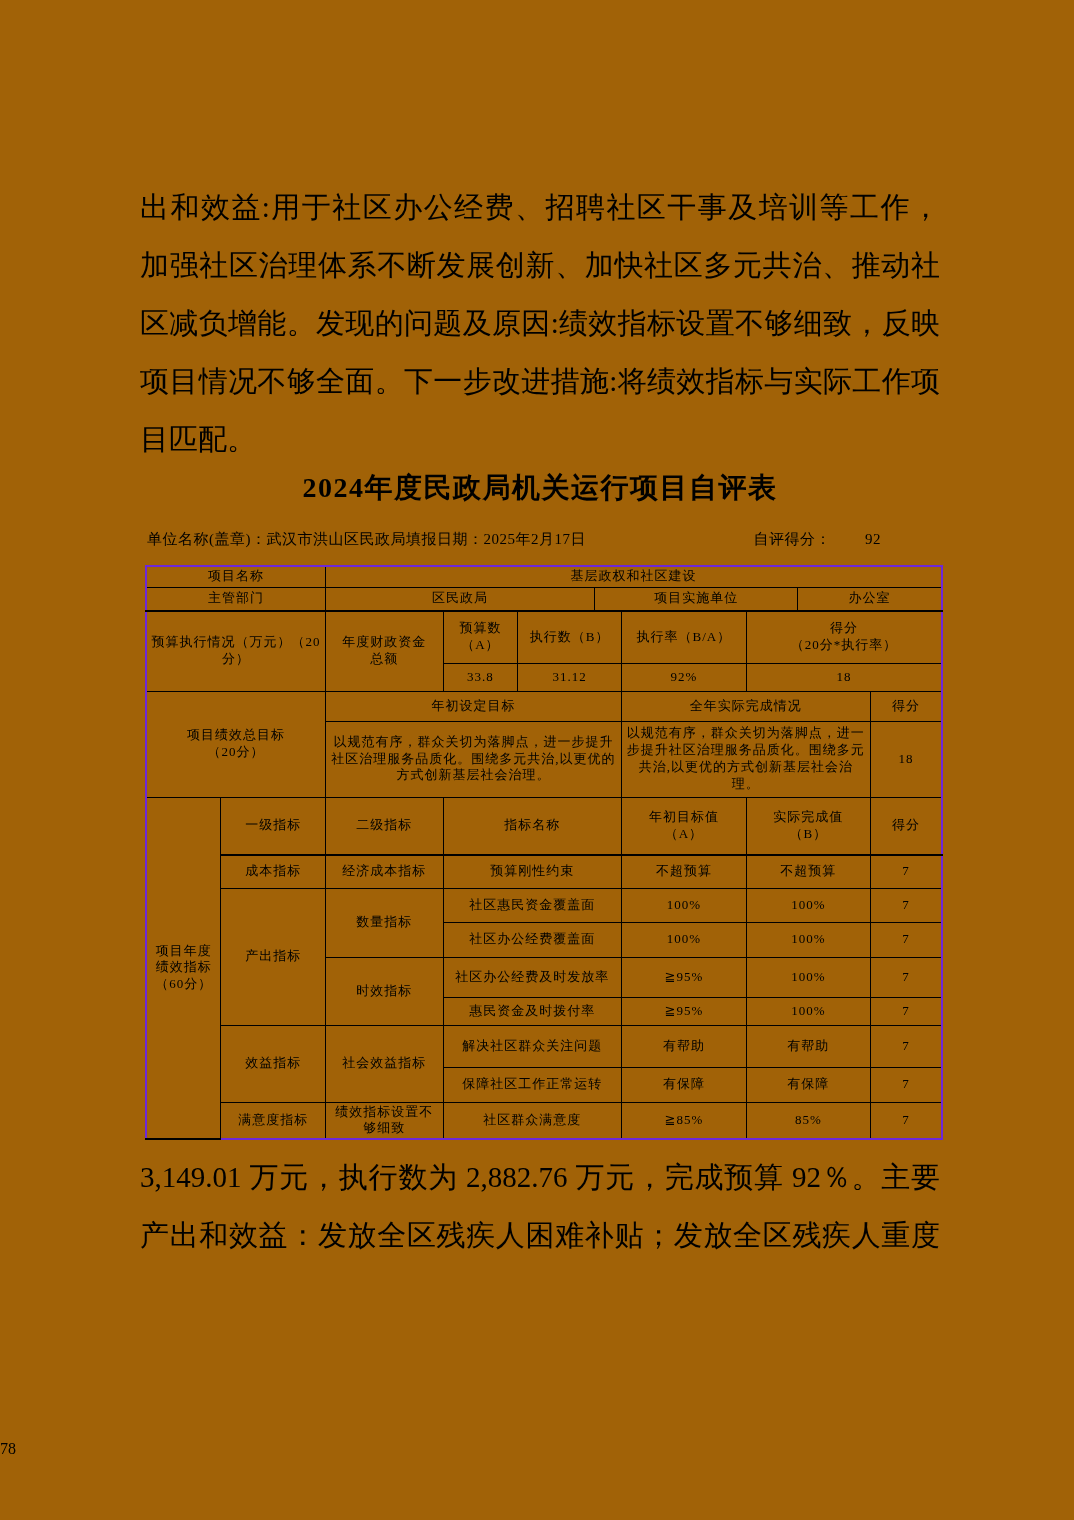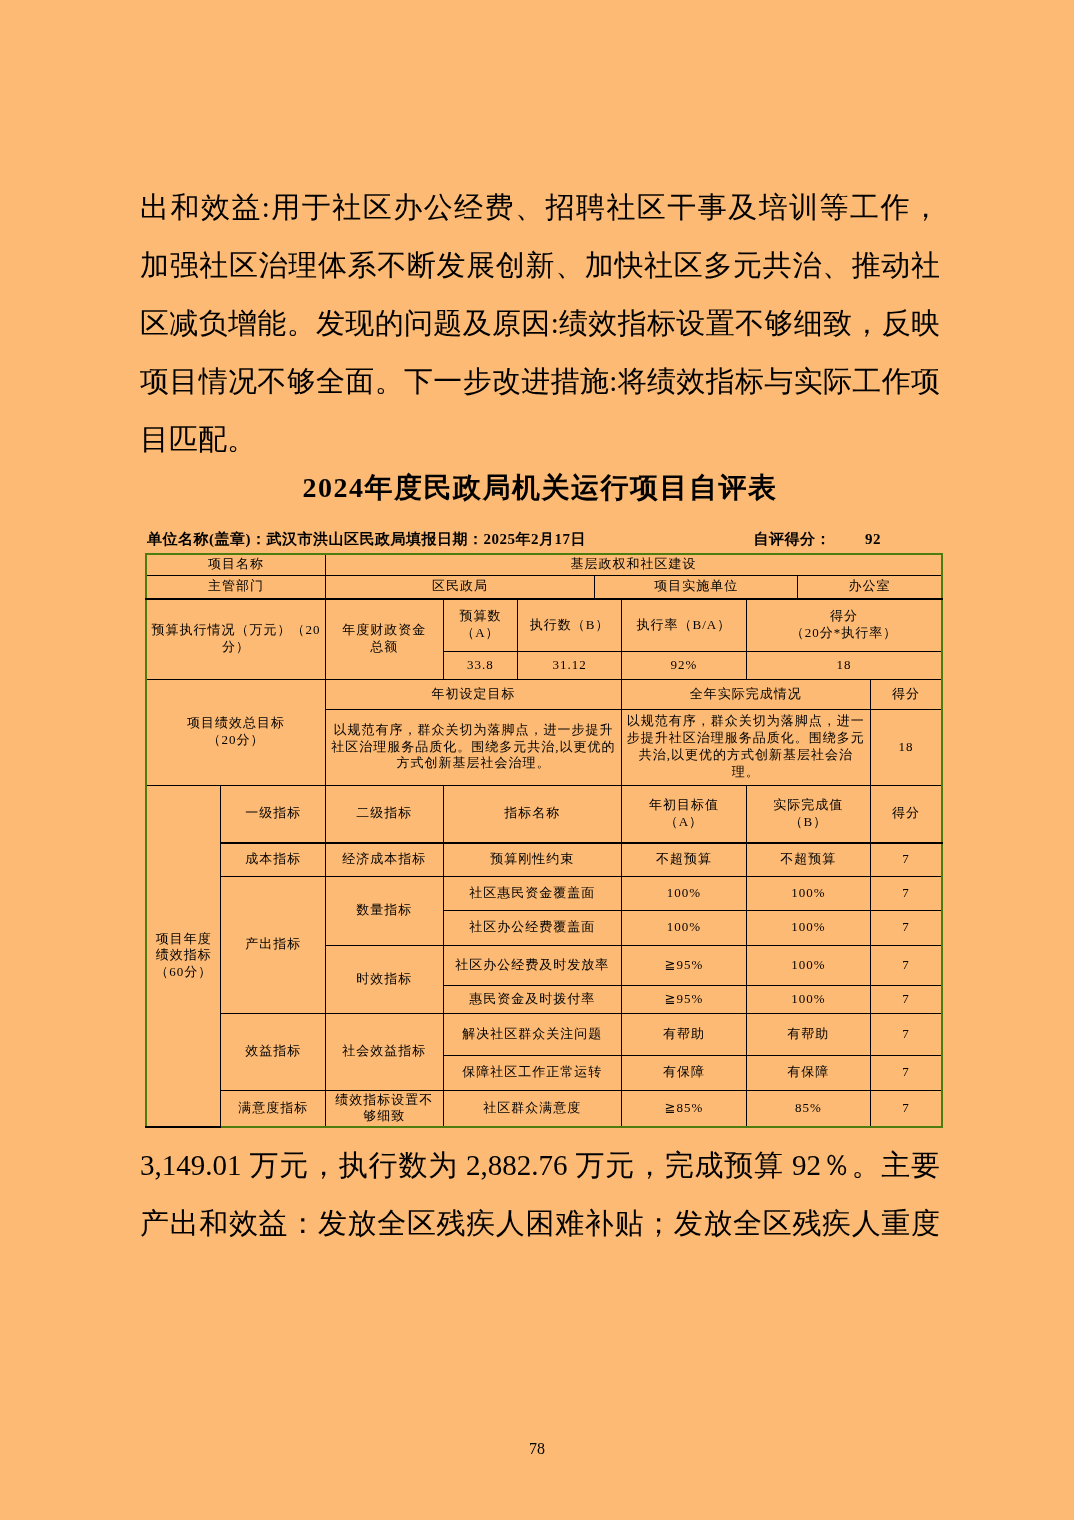--- a/index.html
+++ b/index.html
@@ -1,47 +1,47 @@
 <!DOCTYPE html>
 <html><head>
 <meta charset="utf-8">
 <style>
   html,body{margin:0;padding:0;background:#e8e8e8;}
-  .page{width:1074px;height:1520px;background:#fdba74;margin:0 auto;position:relative;
+  .page{width:1074px;height:1520px;background:#a16207;margin:0 auto;position:relative;
         font-family:"Liberation Serif","DejaVu Serif",serif;color:#000;overflow:hidden;}
   .content{padding:0 134px 0 140px;}
   
   .intro{padding-top:178px;}
   .pline{font-size:29px;line-height:58px;text-align:justify;text-justify:inter-character;
          white-space:normal;}
   .jlast{text-align-last:justify;}
   .indent{padding-left:56px;}
   
   .title{font-size:28px;font-weight:bold;text-align:center;letter-spacing:1.5px;
          line-height:36px;margin:2px 0 0 0;}
   
   .info{display:flex;align-items:baseline;width:748px;margin:24px 0 0 7px;
-        font-size:15px;font-weight:bold;letter-spacing:0.5px;}
+        font-size:15px;font-weight:normal;letter-spacing:0.5px;}
   .info .gap1{}
   .info .score-label{margin-left:auto;}
   .info .score-value{margin-left:34px;margin-right:14px;}
   
-  table.eval{border-collapse:collapse;table-layout:fixed;width:798px;margin:4px 0 0 5px;
-             border:2px solid #4d7c0f;}
+  table.eval{border-collapse:collapse;table-layout:fixed;width:798px;margin:16px 0 0 5px;
+             border:2px solid #6d28d9;}
   table.eval td{border:1px solid #000;font-size:13px;line-height:1.3;text-align:center;
                 vertical-align:middle;padding:1px 3px;letter-spacing:1px;overflow:hidden;}
   td.left{text-align:left;padding-left:6px;}
   tr.thick-bottom td{border-bottom-width:2px;}
   .goal-left{text-align:justify;text-justify:inter-character;padding:2px 6px;
              font-size:13px;line-height:19px;letter-spacing:0;}
   .goal-right{text-align:center;padding:2px 4px;font-size:13px;line-height:19px;letter-spacing:0;}
   
   .summary{margin-top:8px;}
   
-  .pageno{position:absolute;left:0;right:0;bottom:62px;text-align:center;font-size:16px;}
+  .pageno{position:absolute;left:0;right:0;bottom:62px;font-size:16px;}
 </style>
 </head>
 <body>
 
 <div class="page">
   <div class="content">
 
     <div class="intro">
       <div class="pline jlast">出和效益:用于社区办公经费、招聘社区干事及培训等工作，</div>
       <div class="pline jlast">加强社区治理体系不断发展创新、加快社区多元共治、推动社</div>

